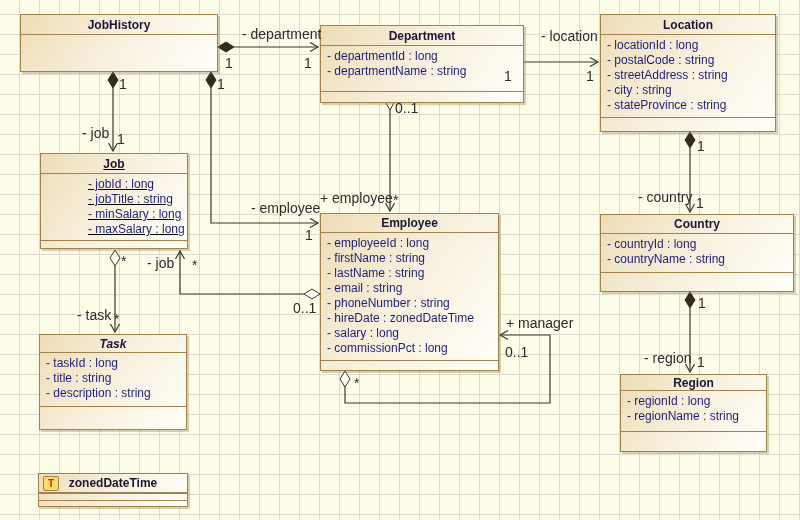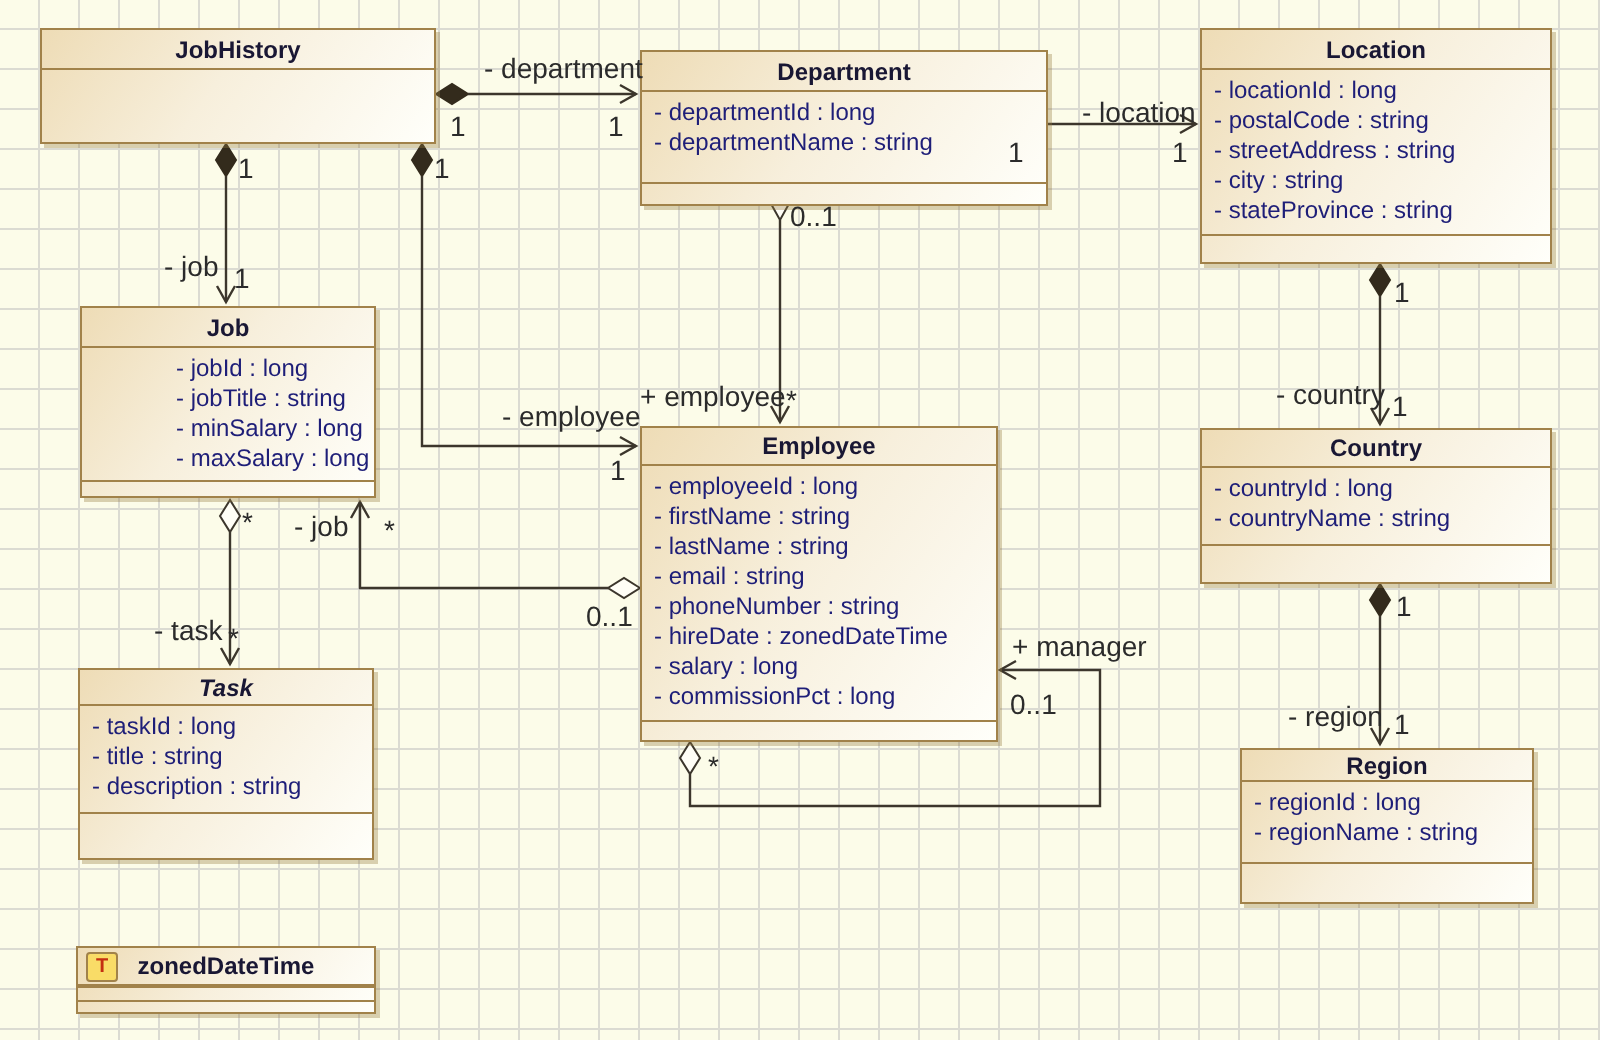--- a/index.html
+++ b/index.html
@@ -120,21 +120,21 @@
     <div class="uml-attrs" style="height:82px;">
       <div class="uml-attr">- locationId : long</div>
       <div class="uml-attr">- postalCode : string</div>
       <div class="uml-attr">- streetAddress : string</div>
       <div class="uml-attr">- city : string</div>
       <div class="uml-attr">- stateProvince : string</div>
     </div>
     <div class="uml-ops" style="height:13px;"></div>
   </div>
 
-  <div class="uml-class" style="left:40px;top:153px;width:148px;height:96px;">
+  <div class="uml-class" style="left:40px;top:153px;width:148px;height:96px;text-decoration:underline;">
     <div class="uml-title" style="height:19px;">Job</div>
     <div class="uml-attrs" style="height:66px;padding-left:47px;">
       <div class="uml-attr">- jobId : long</div>
       <div class="uml-attr">- jobTitle : string</div>
       <div class="uml-attr">- minSalary : long</div>
       <div class="uml-attr">- maxSalary : long</div>
     </div>
     <div class="uml-ops" style="height:7px;"></div>
   </div>
 
@@ -146,21 +146,21 @@
       <div class="uml-attr">- lastName : string</div>
       <div class="uml-attr">- email : string</div>
       <div class="uml-attr">- phoneNumber : string</div>
       <div class="uml-attr">- hireDate : zonedDateTime</div>
       <div class="uml-attr">- salary : long</div>
       <div class="uml-attr">- commissionPct : long</div>
     </div>
     <div class="uml-ops" style="height:9px;"></div>
   </div>
 
-  <div class="uml-class" style="left:600px;top:214px;width:176px;height:78px;">
+  <div class="uml-class" style="left:600px;top:214px;width:194px;height:78px;">
     <div class="uml-title" style="height:18px;">Country</div>
     <div class="uml-attrs" style="height:38px;">
       <div class="uml-attr">- countryId : long</div>
       <div class="uml-attr">- countryName : string</div>
     </div>
     <div class="uml-ops" style="height:18px;"></div>
   </div>
 
   <div class="uml-class" style="left:620px;top:374px;width:147px;height:78px;">
     <div class="uml-title" style="height:15px;">Region</div>
@@ -187,21 +187,21 @@
       <span>zonedDateTime</span>
     </div>
     <div class="uml-ops" style="height:7px;"></div>
     <div class="uml-ops" style="height:5px;"></div>
   </div>
 
   <div class="lbl" style="left:242px;top:26px;">- department</div>
   <div class="lbl" style="left:225px;top:55px;">1</div>
   <div class="lbl" style="left:304px;top:55px;">1</div>
 
-  <div class="lbl" style="left:541px;top:48px;">- location</div>
+  <div class="lbl" style="left:541px;top:28px;">- location</div>
   <div class="lbl" style="left:504px;top:68px;">1</div>
   <div class="lbl" style="left:586px;top:68px;">1</div>
 
   <div class="lbl" style="left:82px;top:125px;">- job</div>
   <div class="lbl" style="left:119px;top:76px;">1</div>
   <div class="lbl" style="left:117px;top:131px;">1</div>
 
   <div class="lbl" style="left:251px;top:200px;">- employee</div>
   <div class="lbl" style="left:217px;top:76px;">1</div>
   <div class="lbl" style="left:305px;top:227px;">1</div>

